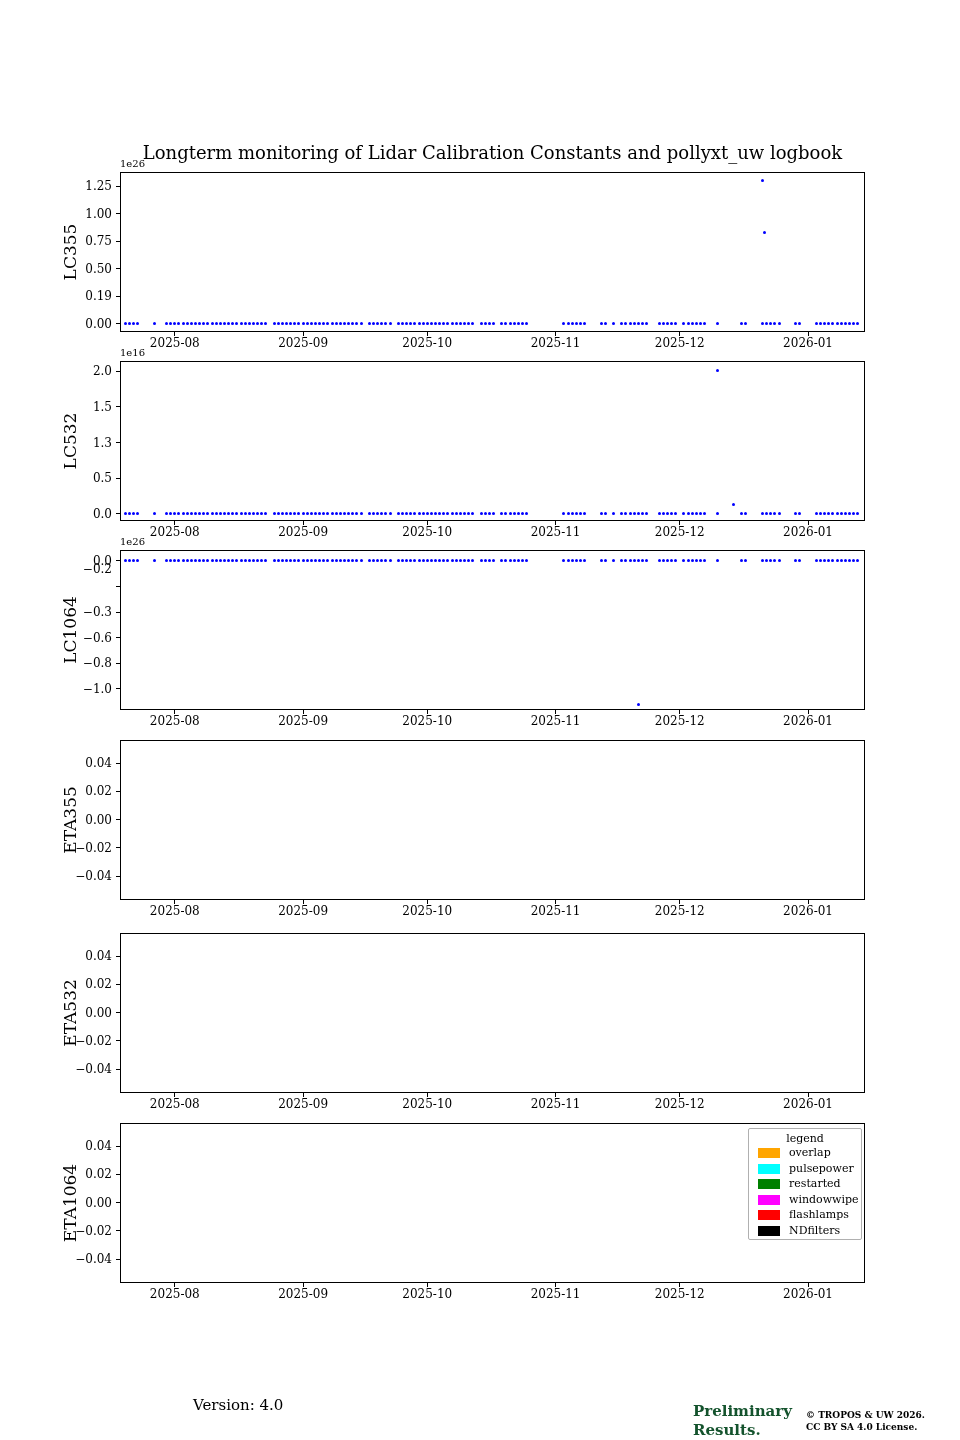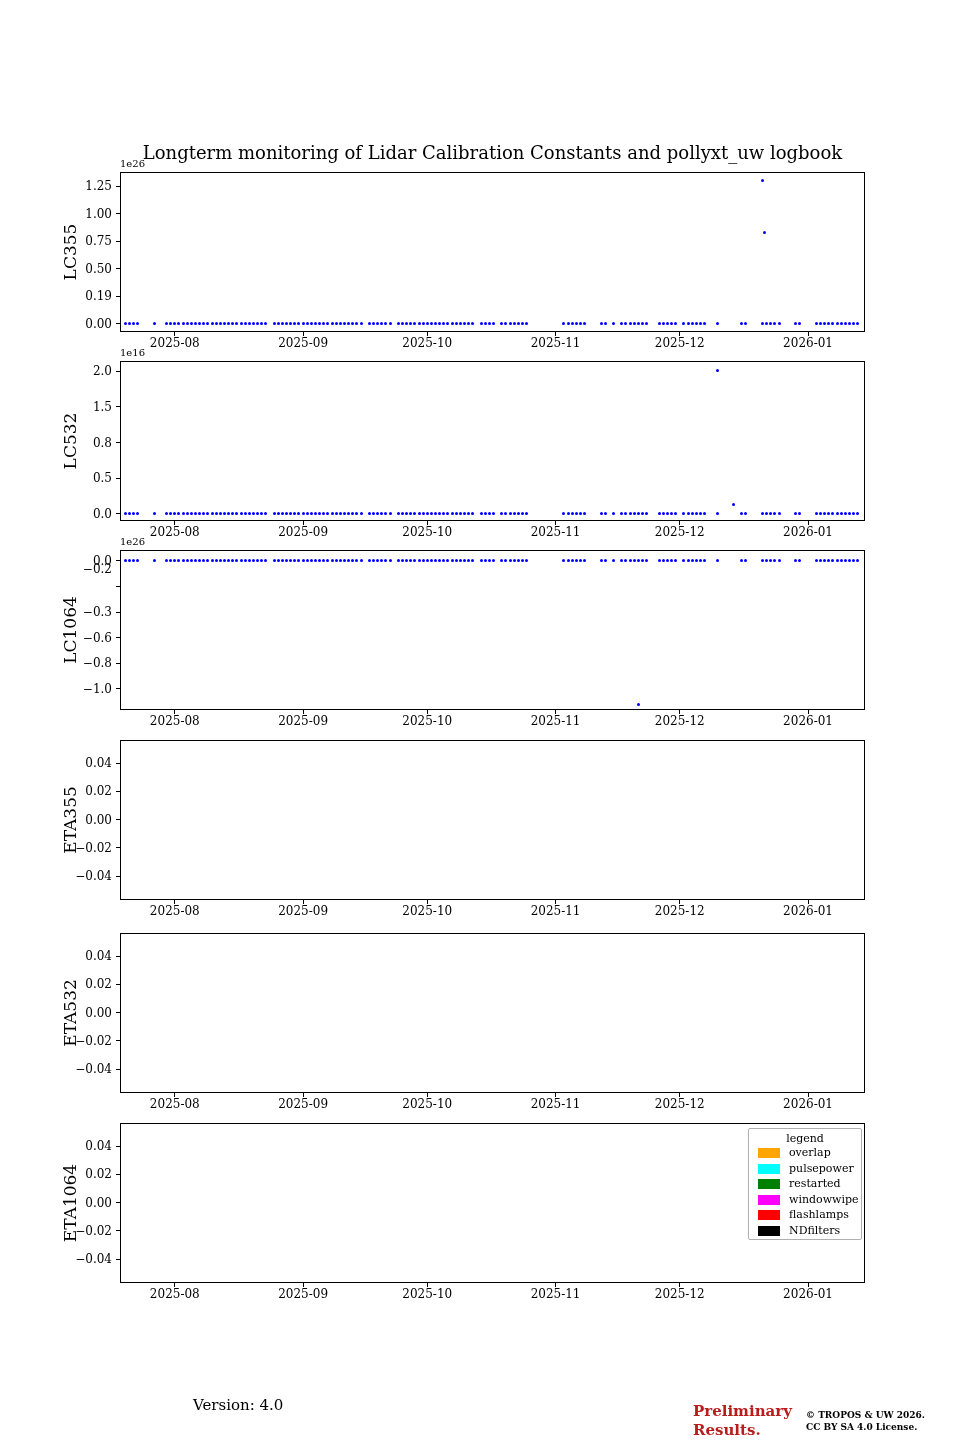--- a/index.html
+++ b/index.html
@@ -388,21 +388,21 @@
           <div class="dot" style="background: rgb(0, 0, 255); left: 731.083px; top: 150.493px;"></div>
           <div class="dot" style="background: rgb(0, 0, 255); left: 735.222px; top: 150.493px;"></div>
           <div class="dot" style="background: rgb(0, 0, 255); left: 594.5px; top: 6.79312px;"></div>
           <div class="dot" style="background: rgb(0, 0, 255); left: 611.056px; top: 141.199px;"></div>
         </div>
         <div class="ytick" style="left: -5px; top: 8.50804px;"></div>
         <div class="yticklabel" style="left: -69px; top: 3.00804px;">2.0</div>
         <div class="ytick" style="left: -5px; top: 44.2542px;"></div>
         <div class="yticklabel" style="left: -69px; top: 38.7542px;">1.5</div>
         <div class="ytick" style="left: -5px; top: 80.0004px;"></div>
-        <div class="yticklabel" style="left: -69px; top: 74.5004px;">0.8</div>
+        <div class="yticklabel" style="left: -69px; top: 74.5004px;">1.3</div>
         <div class="ytick" style="left: -5px; top: 115.747px;"></div>
         <div class="yticklabel" style="left: -69px; top: 110.247px;">0.5</div>
         <div class="ytick" style="left: -5px; top: 151.493px;"></div>
         <div class="yticklabel" style="left: -69px; top: 145.993px;">0.0</div>
         <div class="xtick" style="left: 53.3056px; top: 159px;"></div>
         <div class="xticklabel" style="left: 13.8056px; top: 164px;">2025-08</div>
         <div class="xtick" style="left: 181.611px; top: 159px;"></div>
         <div class="xticklabel" style="left: 142.111px; top: 164px;">2025-09</div>
         <div class="xtick" style="left: 305.778px; top: 159px;"></div>
         <div class="xticklabel" style="left: 266.278px; top: 164px;">2025-10</div>
@@ -684,21 +684,21 @@
         <div class="legend-entry">
           <span class="legend-swatch" style="background: rgb(0, 0, 0);"></span>
           <span class="legend-label">NDfilters</span>
         </div>
       </div>
   </div>
 
   <div id="version-text">Version: 4.0</div>
 
 
-  <div id="preliminary-text" style="color: #b91c1c;">
+  <div id="preliminary-text" style="color: #14532d;">
     <div>Preliminary</div>
     <div>Results.</div>
   </div>
 
   <div id="copyright-text">
     <div>© TROPOS &amp; UW 2026.</div>
     <div>CC BY SA 4.0 License.</div>
   </div>
 <div class="ylabel" style="left: 70px; top: 252px;">LC355</div>
     <div class="ylabel" style="left: 70px; top: 441px;">LC532</div>

